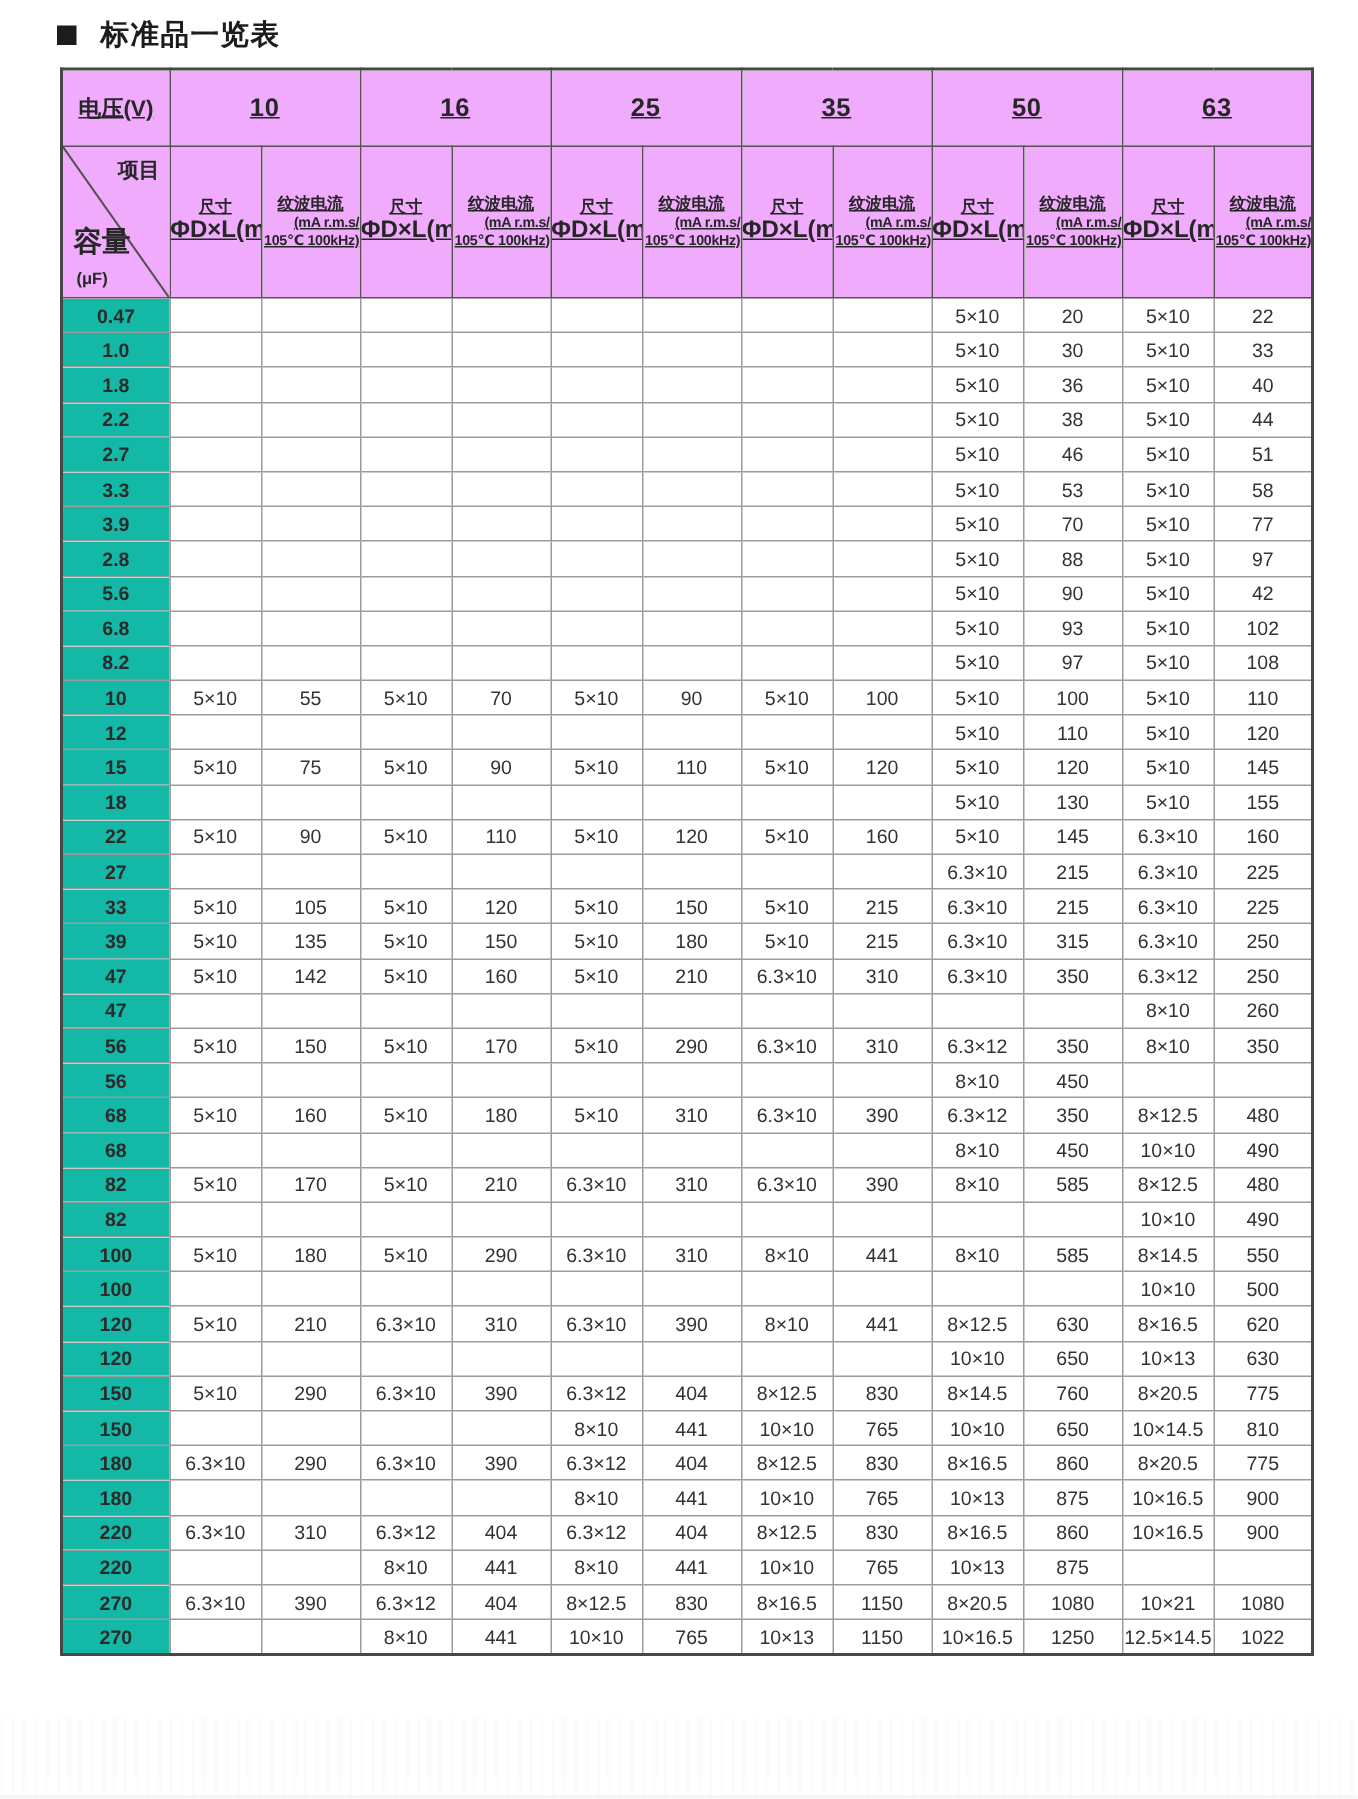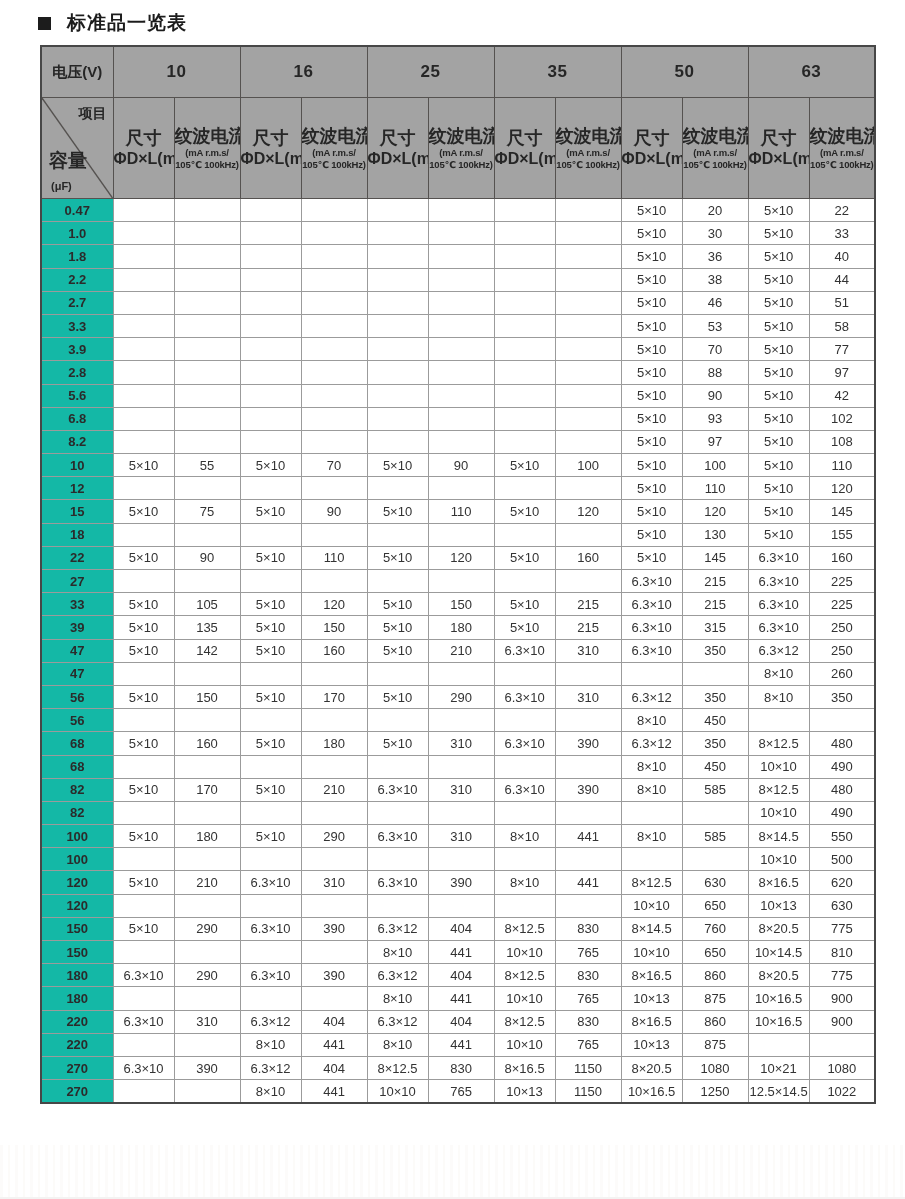--- a/index.html
+++ b/index.html
@@ -16,37 +16,37 @@
   .bullet{width:13px;height:13px;background:#1c1c1c;display:inline-block;}
 
   table.spec{
     border-collapse:collapse;table-layout:fixed;width:834px;
     margin:9px 0 0 40px;border:2px solid #474747;
   }
   .spec th,.spec td{
     border:1px solid #9b9b9b;padding:0;text-align:center;
     overflow:hidden;white-space:nowrap;
   }
-  .spec thead th{background:#a3a3a3;border-color:#555250;color:#262626;}
+  .spec thead th{background:#f0abfc;border-color:#555250;color:#262626;text-decoration:underline;}
   col.col-cap{width:72px;}
   col.col-size{width:61px;}
   col.col-rip{width:66px;}
 
   .h-voltlabel{height:50px;font-size:15px;font-weight:bold;}
   .h-volt{font-size:17px;font-weight:bold;letter-spacing:.5px;}
 
   .h-diag{height:100px;position:relative;}
   .h-diag svg{position:absolute;left:0;top:0;width:100%;height:100%;}
   .diag-item{position:absolute;top:7px;right:6px;font-size:14px;font-weight:bold;margin-left:32px;}
   .diag-cap{position:absolute;left:7px;bottom:24px;font-size:19px;font-weight:bold;margin-top:20px;}
   .diag-unit{position:absolute;left:9px;bottom:6px;font-size:11px;font-weight:bold;}
 
-  .h-sub-title{font-size:18px;font-weight:bold;line-height:1.2;}
+  .h-sub-title{font-size:11px;font-weight:bold;line-height:1.2;}
   .h-sub-small{font-size:16px;font-weight:bold;line-height:1.15;}
-  .h-rip-small{font-size:9.5px;font-weight:bold;line-height:1.2;letter-spacing:-0.2px;}
+  .h-rip-small{font-size:9.5px;font-weight:bold;line-height:1.2;letter-spacing:-0.2px;text-align:right;}
 
   .spec tbody th{
     background:#14b8a6;font-size:13px;font-weight:bold;
     height:22.2px;color:#2b2b2b;
   }
   .spec tbody td{font-size:13px;background:#ffffff;color:#333;}
 
   .scan-strip{
     position:absolute;left:0;right:0;bottom:0;height:52px;
     background:

